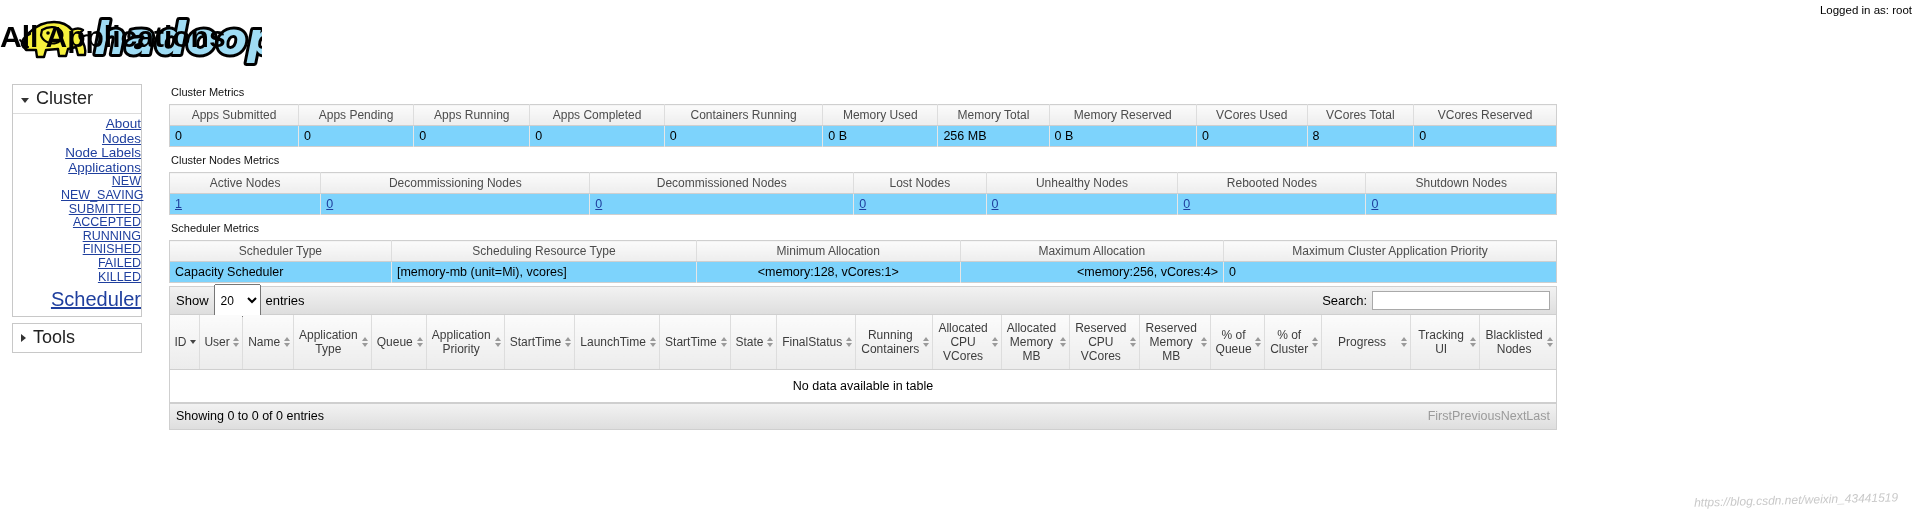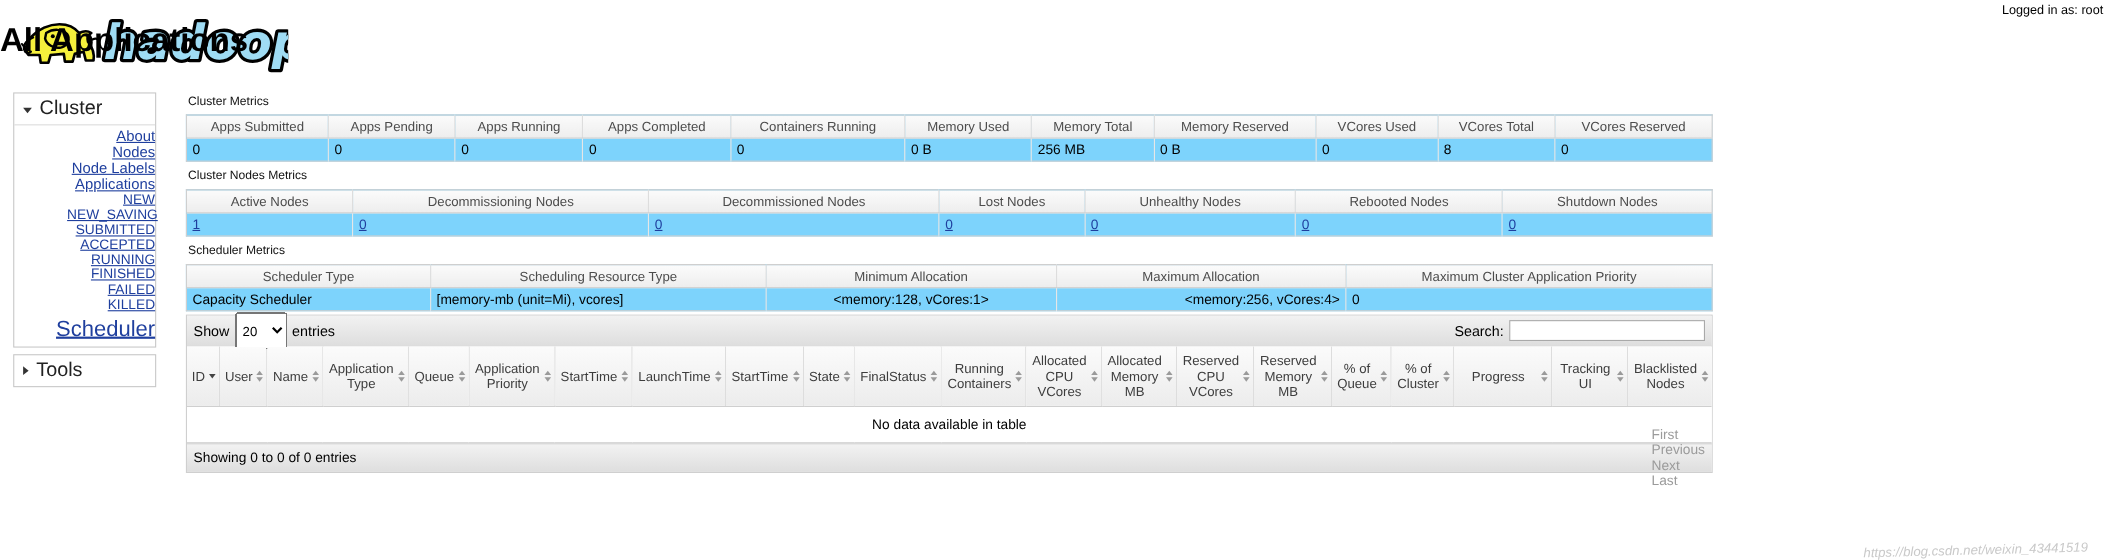--- a/index.html
+++ b/index.html
@@ -244,21 +244,20 @@
     display: flex;
     align-items: center;
     justify-content: space-between;
     height: 26px;
   }
   .dt-info { font-size: 12.5px; color: #000; }
   .dt-paginate {
     font-size: 12.5px;
     color: #9b9b9b;
     display: flex;
-    flex-direction: column;
   }
   .dt-paginate span { cursor: pointer; }
 
   
   .watermark {
     position: absolute;
     right: 22px;
     bottom: 2px;
     font-size: 12px;
     color: #c9c9c9;

